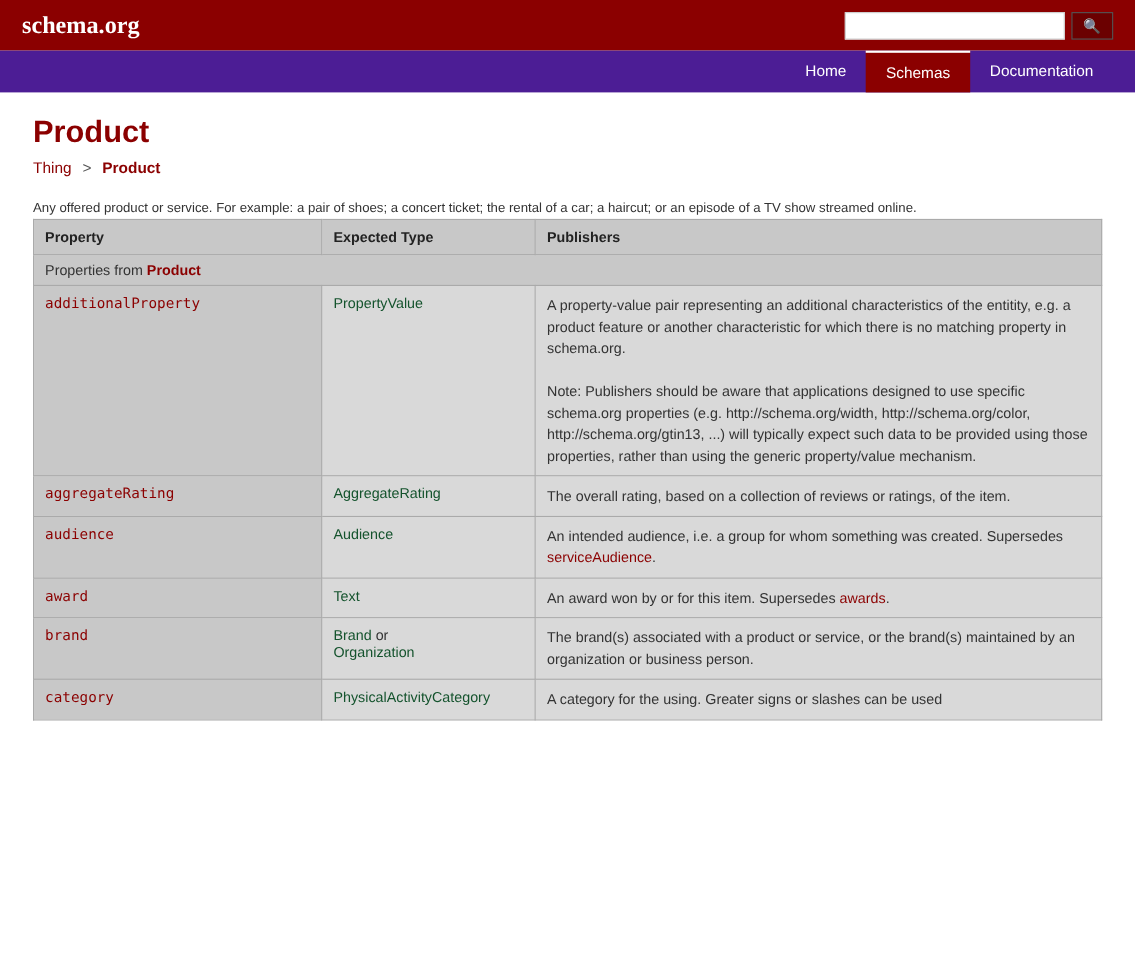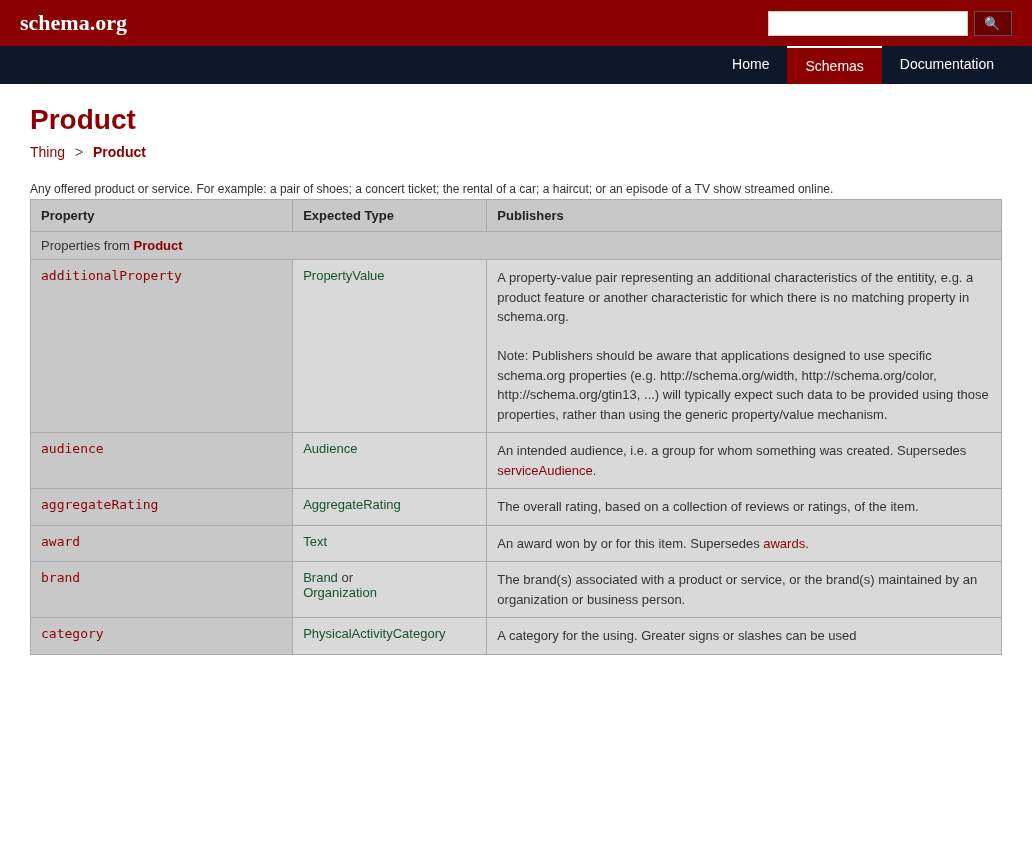--- a/index.html
+++ b/index.html
@@ -35,21 +35,21 @@
       background: #6b0000;
       border: 1px solid #555;
       color: #fff;
       padding: 4px 10px;
       cursor: pointer;
       font-size: 13px;
     }
 
     
     .nav-bar {
-      background-color: #0f172a;
+      background-color: #4c1d95;
       display: flex;
       justify-content: flex-end;
       padding: 0 20px;
     }
     .nav-item {
       color: #fff;
       padding: 10px 18px;
       cursor: pointer;
       font-size: 14px;
       text-decoration: none;
@@ -218,39 +218,39 @@
           <span class="desc-text">
             A property-value pair representing an additional characteristics of the entitity, e.g. a product feature or another characteristic for which there is no matching property in schema.org.
             <br><br>
             Note: Publishers should be aware that applications designed to use specific schema.org properties (e.g. http://schema.org/width, http://schema.org/color, http://schema.org/gtin13, ...) will typically expect such data to be provided using those properties, rather than using the generic property/value mechanism.
           </span>
         </td>
       </tr>
 
       <tr class="data-row">
         <td class="prop-cell">
+          <a href="#" class="prop-link">aggregateRating</a>
+        </td>
+        <td>
+          <a href="#" class="type-link">AggregateRating</a>
+        </td>
+        <td>
+          <span class="desc-text">The overall rating, based on a collection of reviews or ratings, of the item.</span>
+        </td>
+      </tr>
+
+      <tr class="data-row">
+        <td class="prop-cell">
           <a href="#" class="prop-link">audience</a>
         </td>
         <td>
           <a href="#" class="type-link">Audience</a>
         </td>
         <td>
           <span class="desc-text">An intended audience, i.e. a group for whom something was created. Supersedes <a href="#" class="desc-link">serviceAudience</a>.</span>
-        </td>
-      </tr>
-
-      <tr class="data-row">
-        <td class="prop-cell">
-          <a href="#" class="prop-link">aggregateRating</a>
-        </td>
-        <td>
-          <a href="#" class="type-link">AggregateRating</a>
-        </td>
-        <td>
-          <span class="desc-text">The overall rating, based on a collection of reviews or ratings, of the item.</span>
         </td>
       </tr>
 
       <tr class="data-row">
         <td class="prop-cell">
           <a href="#" class="prop-link">award</a>
         </td>
         <td>
           <a href="#" class="type-link">Text</a>
         </td>

